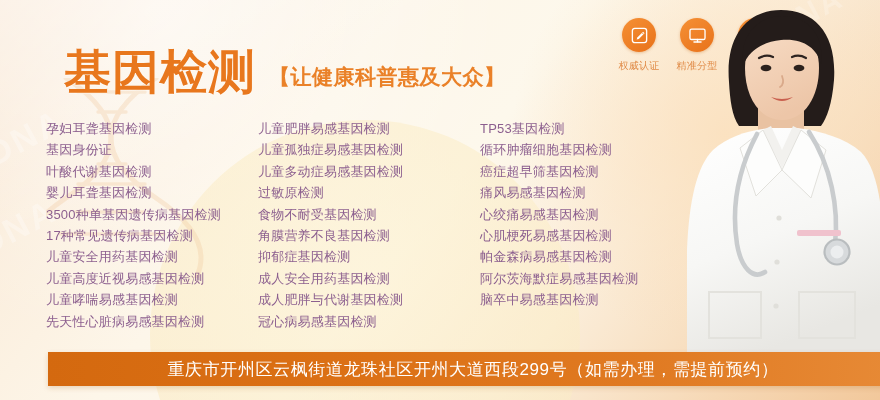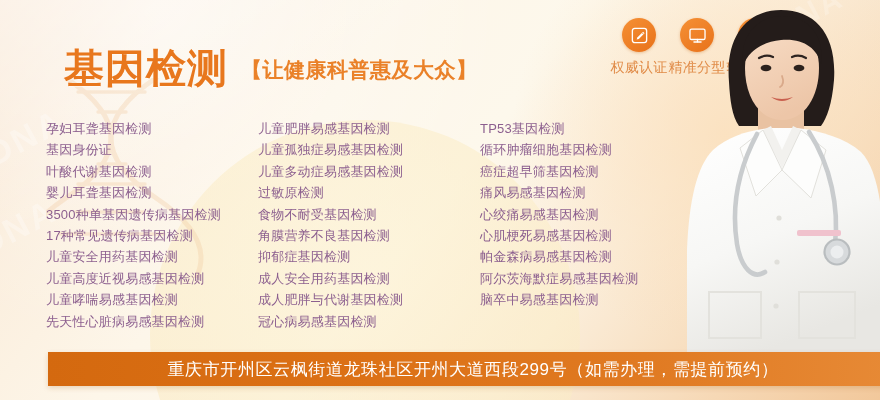--- a/index.html
+++ b/index.html
@@ -39,42 +39,42 @@
     color:rgba(255,255,255,.30);pointer-events:none;user-select:none;
     transform:rotate(-28deg);
   }
   .wm.w1{left:-16px;top:118px;}
   .wm.w2{left:-24px;top:208px;}
   .wm.w3{right:34px;top:-4px;font-size:30px;color:rgba(255,255,255,.22);}
 
   
   .headline{position:absolute;left:64px;top:48px;display:flex;align-items:flex-end;}
   .h-main{
-    font-size:40px;font-weight:bold;line-height:1;letter-spacing:1px;
+    font-size:47px;font-weight:bold;line-height:1;letter-spacing:1px;
     color:#e8771d;
     text-shadow:0 1px 0 rgba(255,255,255,.5);
     white-space:nowrap;
   }
   .h-sub{
     font-size:21px;font-weight:bold;color:#ea8128;margin-left:13px;
     padding-bottom:4px;white-space:nowrap;letter-spacing:.5px;
   }
 
   
   .badges{position:absolute;left:620px;top:18px;display:flex;gap:20px;}
   .badge{width:38px;display:flex;flex-direction:column;align-items:center;}
   .badge .circ{
     width:34px;height:34px;border-radius:50%;
     background:linear-gradient(145deg,#f59035 0%,#e8721a 100%);
     display:flex;align-items:center;justify-content:center;
     box-shadow:0 1px 3px rgba(200,110,30,.35);
   }
   .badge .circ svg{display:block;}
   .badge .cap{
-    margin-top:7px;font-size:14px;color:#e08b47;white-space:nowrap;letter-spacing:.3px;
+    margin-top:7px;font-size:10px;color:#e08b47;white-space:nowrap;letter-spacing:.3px;
   }
 
   
   .doctor{position:absolute;right:0;top:0;width:265px;height:355px;overflow:hidden;pointer-events:none;}
   .doctor svg{position:absolute;right:-6px;bottom:0;}
 
   
   .cols{position:absolute;left:46px;top:118px;display:flex;gap:0;}
   .col{display:flex;flex-direction:column;}
   .col.c1{width:212px;}

